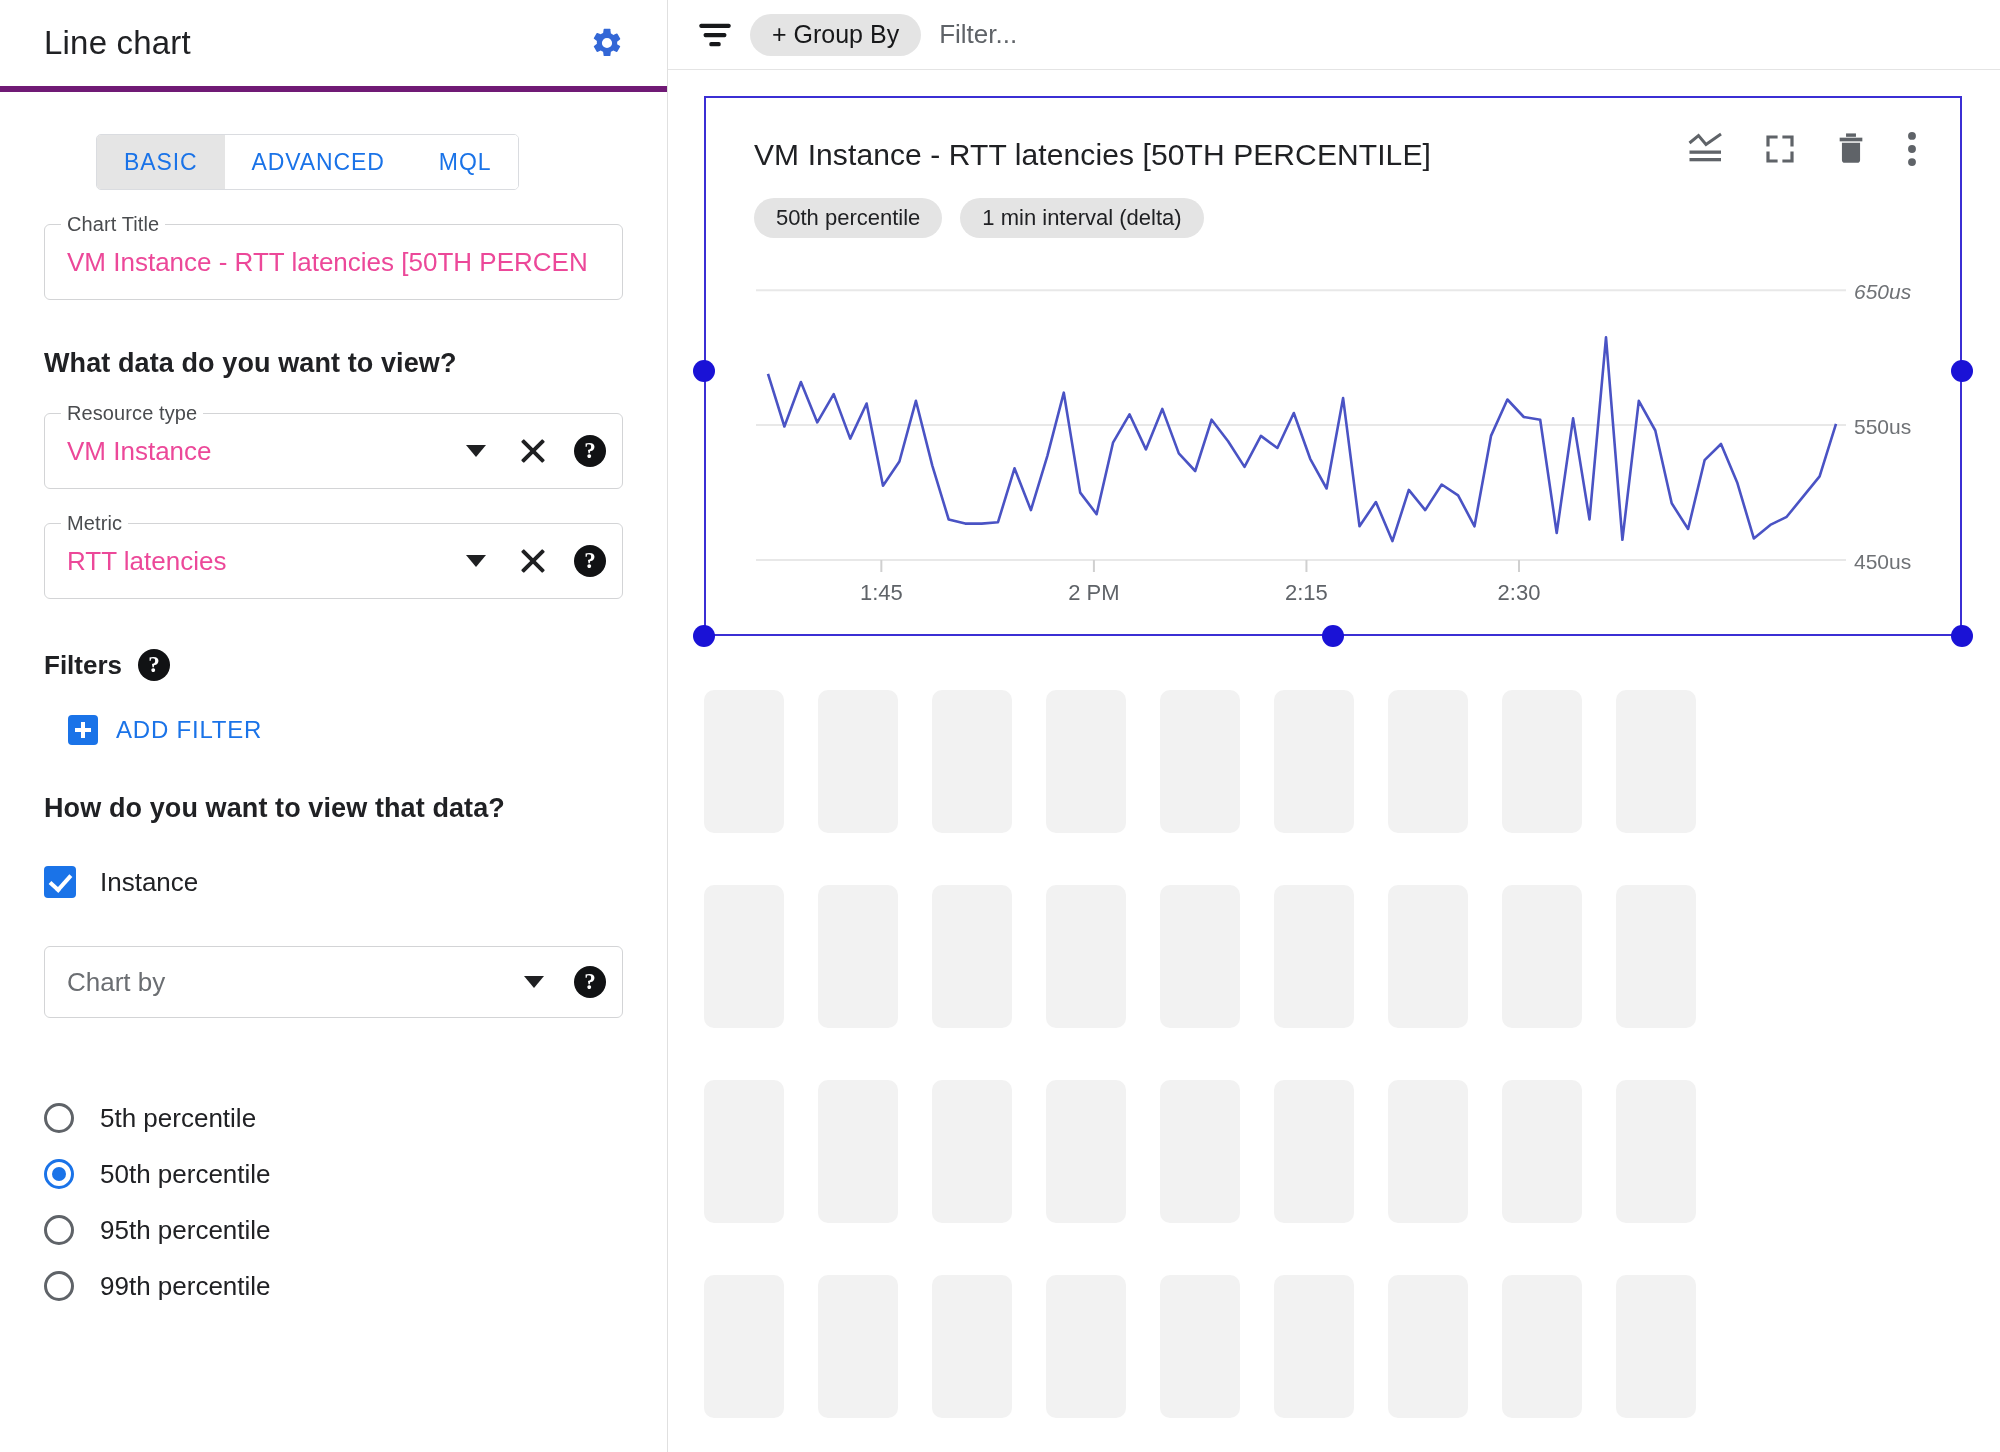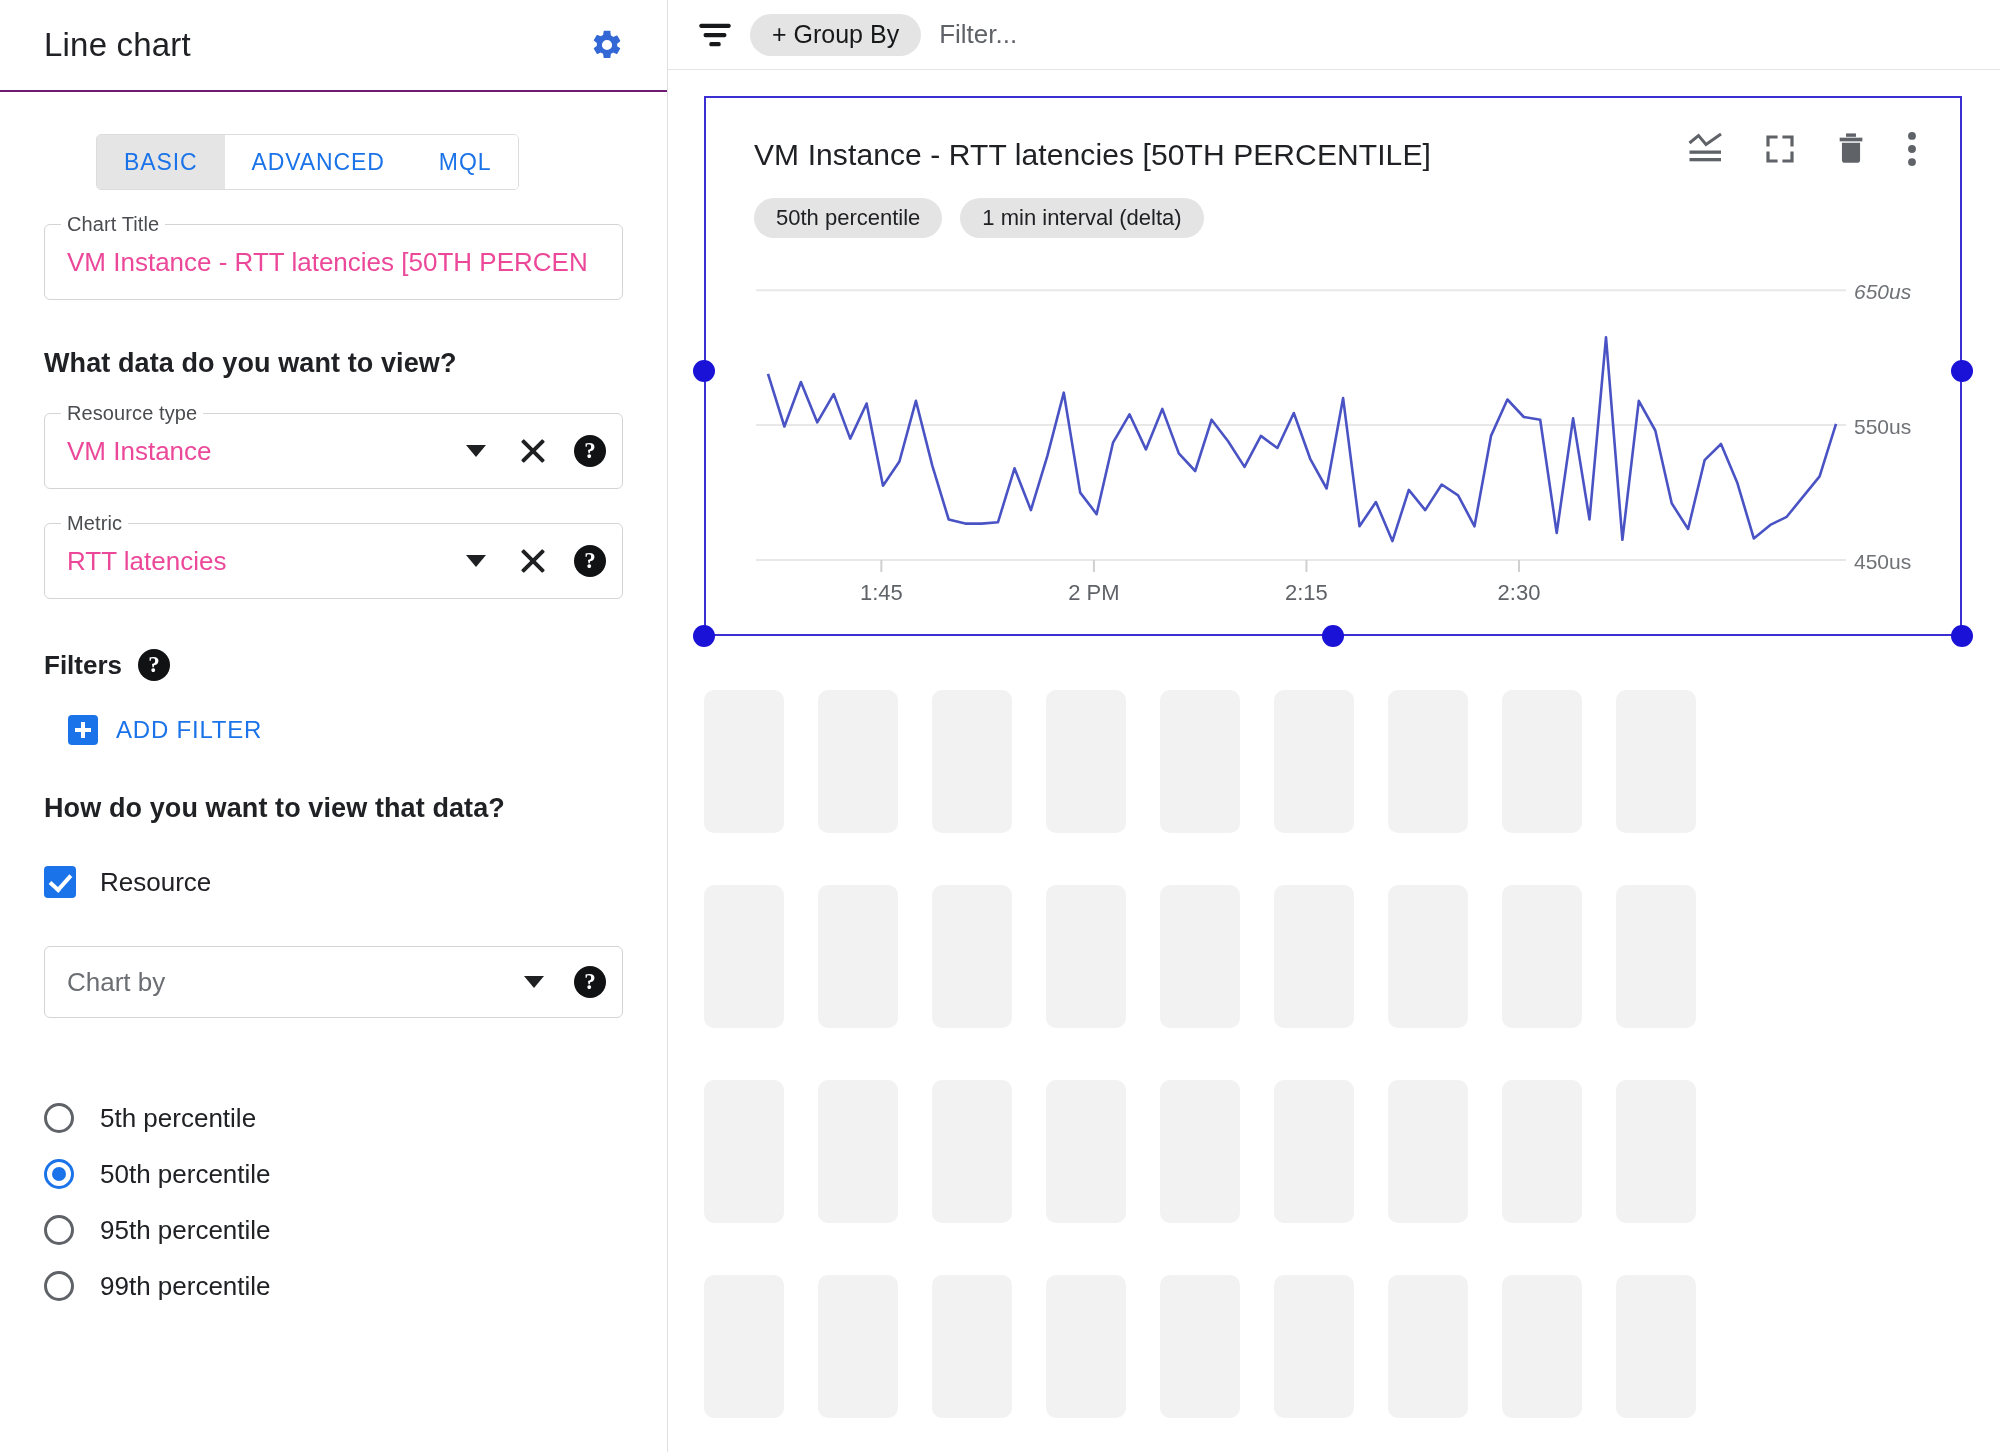--- a/index.html
+++ b/index.html
@@ -14,21 +14,21 @@
   
   .sidebar {
     width: 668px; height: 1452px;
     background: #fff;
     border-right: 1px solid #e0e0e0;
     position: relative;
     flex: 0 0 668px;
   }
   .side-header {
     height: 92px;
-    border-bottom: 2px solid #701a75;
+    border-bottom: 6px solid #701a75;
     display: flex; align-items: center;
     padding: 0 38px 0 44px;
   }
   .side-title {
     font-size: 33px; color: #202124; font-weight: 400;
     letter-spacing: .2px; flex: 1;
   }
   .gear-btn {
     width: 44px; height: 44px; display: flex;
     align-items: center; justify-content: center;
@@ -294,21 +294,21 @@
 
       <div class="addfilter">
         <div class="plusbox"></div>
         <div class="addfilter-label">ADD FILTER</div>
       </div>
 
       <div class="section-h">How do you want to view that data?</div>
 
       <div class="check-row">
         <div class="checkbox"></div>
-        <div class="check-label">Resource</div>
+        <div class="check-label">Instance</div>
       </div>
 
       <div class="groupby-field">
         <div class="field-value placeholder">Chart by</div>
         <div class="caret"></div>
         <div class="help">?</div>
       </div>
 
       <div class="radios">
         <div class="radio-row">

